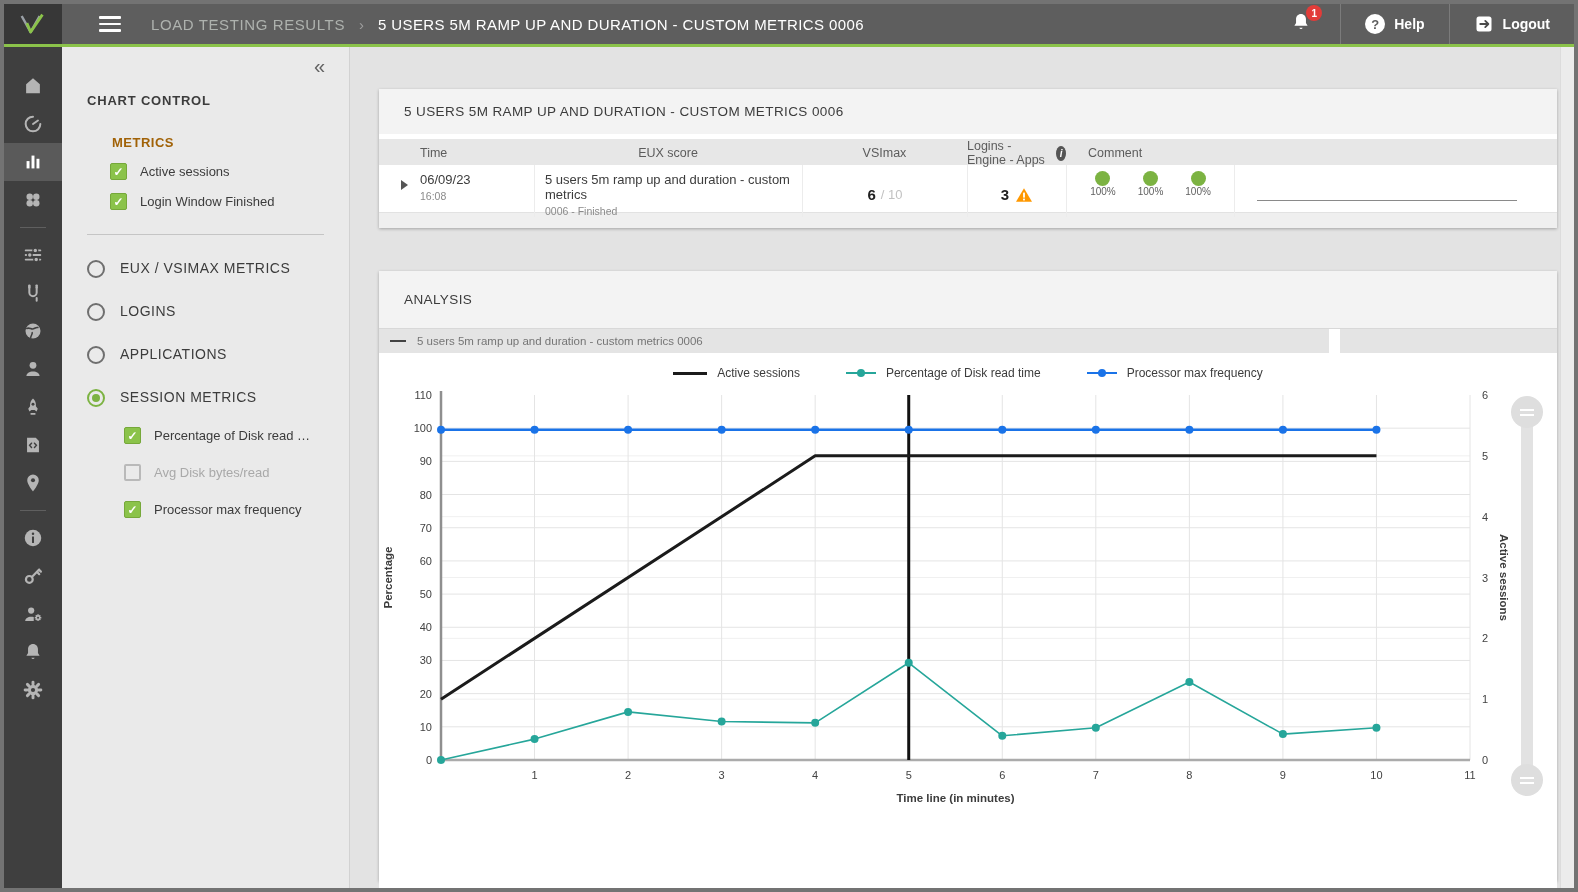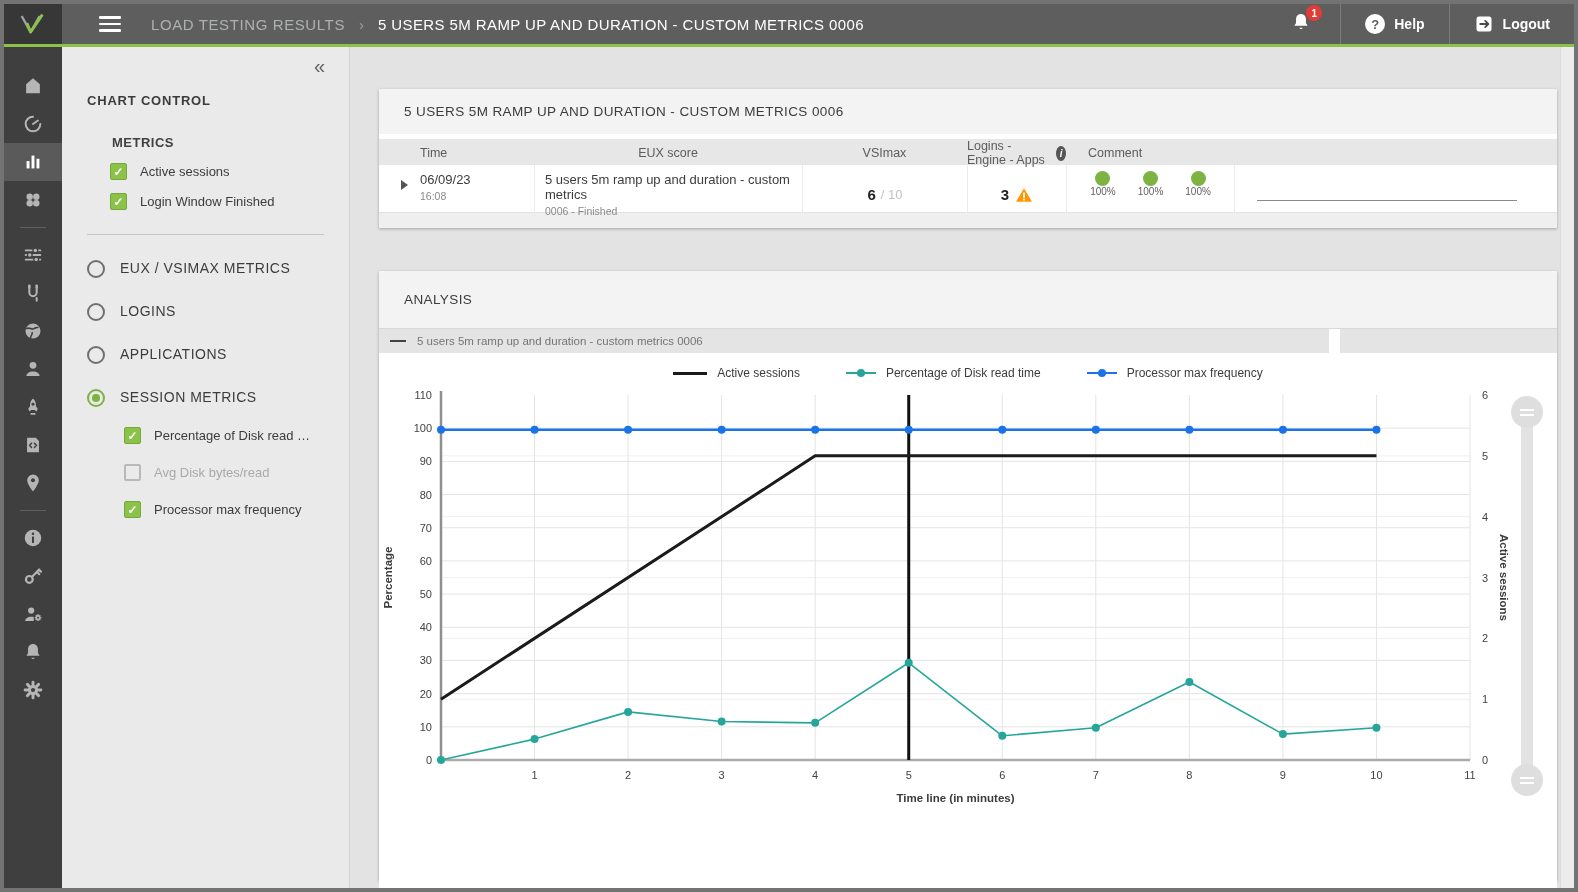--- a/index.html
+++ b/index.html
@@ -28,21 +28,21 @@
   
   .rail { position:absolute; top:43px; left:0; bottom:0; width:58px; background:#3f3f3f; padding-top:20px; z-index:4;}
   .rail-item { width:58px; height:38px; display:flex; align-items:center; justify-content:center; color:#b5b5b5; cursor:pointer; }
   .rail-item svg { width:22px; height:22px; }
   .rail-item.active { background:#5a5a5a; color:#fff; }
   .rail-divider { height:1px; width:26px; background:#5f5f5f; margin:8px auto; }
   
   .panel { position:absolute; top:43px; left:58px; bottom:0; width:288px; background:#eaeaea; border-right:1px solid #d2d2d2; }
   .collapse-btn { position:absolute; top:8px; right:24px; font-size:20px; color:#616161; cursor:pointer; }
   .panel-title { margin:46px 0 0 25px; font-size:13px; font-weight:bold; letter-spacing:.8px; color:#3c3c3c; }
-  .metrics-title { margin:27px 0 0 50px; font-size:13px; font-weight:bold; letter-spacing:.5px; color:#404040; }
+  .metrics-title { margin:27px 0 0 50px; font-size:13px; font-weight:bold; letter-spacing:.5px; color:#a16207; }
   .cb-row { display:flex; align-items:center; gap:13px; margin:13px 0 0 48px; cursor:pointer; }
   .cb { width:17px; height:17px; border-radius:2px; flex:0 0 17px; position:relative; }
   .cb.checked { background:#8bc34a; border:1px solid #76a83a; }
   .cb.checked::after { content:"✓"; position:absolute; left:2.5px; top:0.5px; color:#fff; font-size:12px; font-weight:bold; }
   .cb.unchecked { background:transparent; border:2px solid #9e9e9e; }
   .cb-label { font-size:13px; color:#3c3c3c; }
   .cb-row.disabled .cb-label { color:#a9a9a9; }
   .cb-row.disabled .cb { border-color:#b9b9b9; }
   .panel-hr { height:1px; background:#c5c5c5; margin:24px 25px 0 25px; }
   .radio-row { display:flex; align-items:flex-start; gap:15px; margin:25px 0 0 25px; cursor:pointer; }

